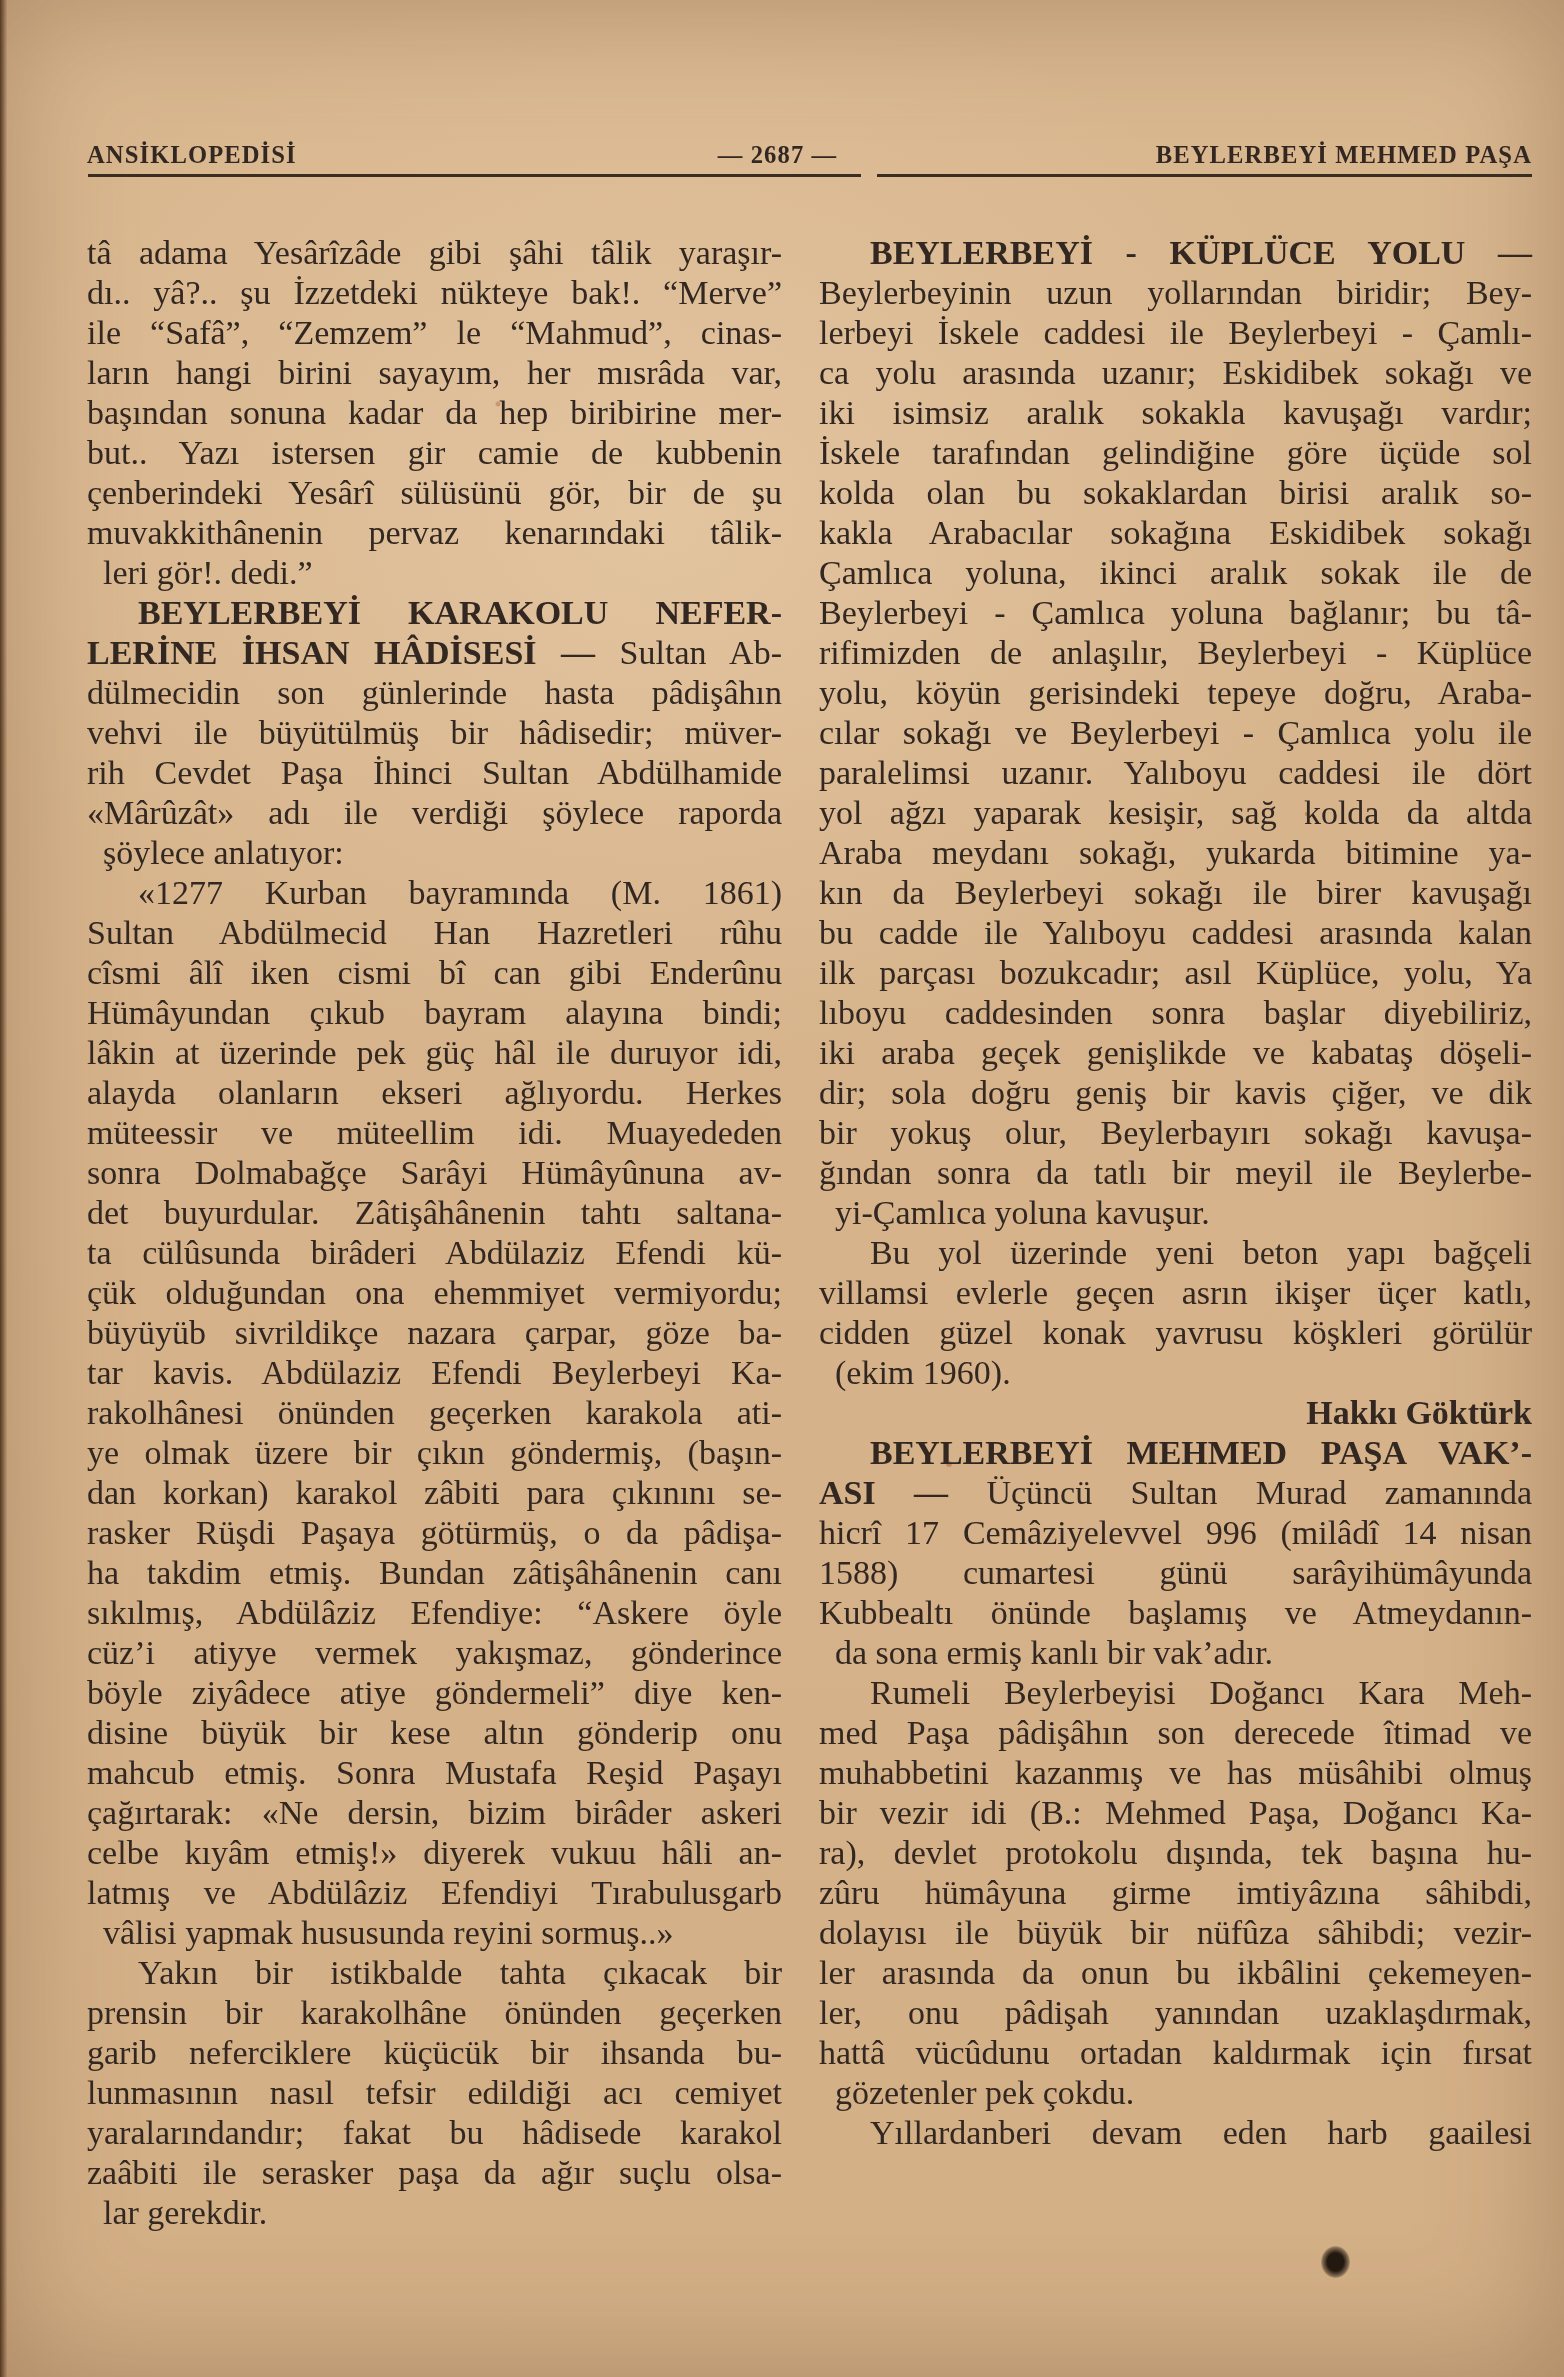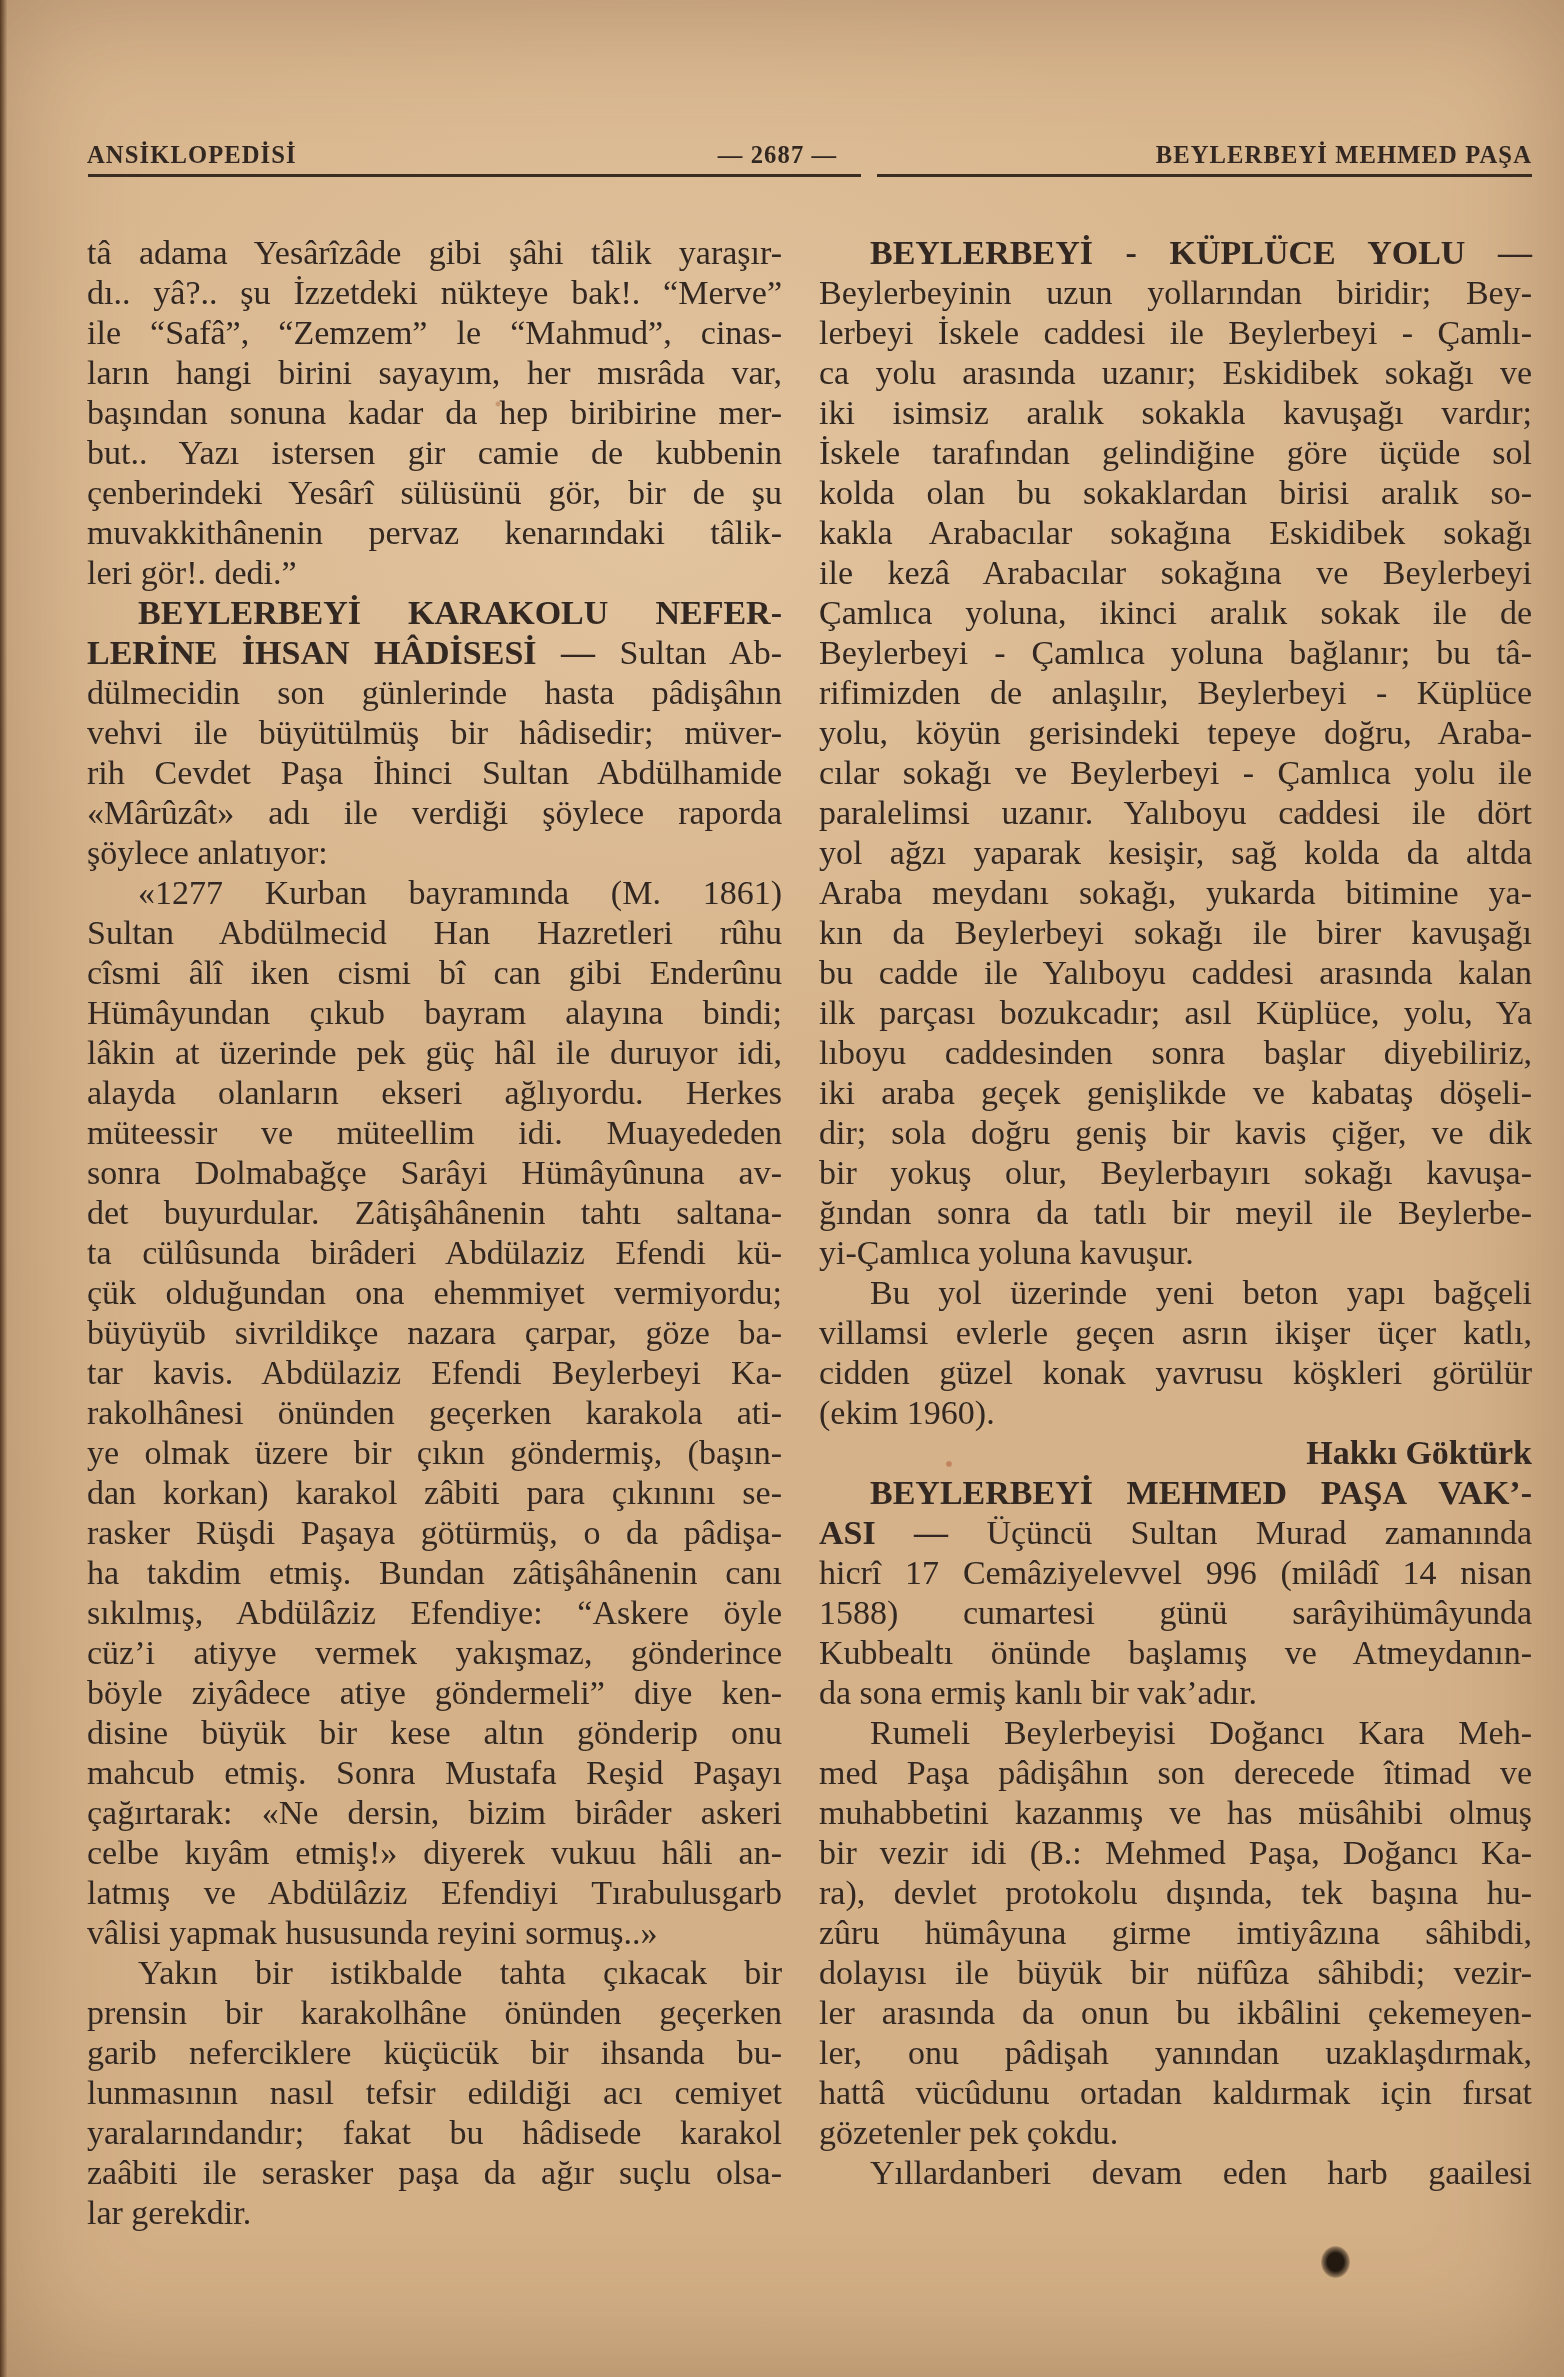--- a/index.html
+++ b/index.html
@@ -49,21 +49,21 @@
     line-height: 40px;
   }
   .col-left  { left: 87px;  width: 695px; }
   .col-right { left: 819px; width: 713px; }
   .para { margin: 0; }
   .para.indent .line:first-child { text-indent: 51px; }
   .line {
     text-align: justify;
     text-align-last: justify;
   }
-  .line.last { text-align-last: left; }
+  .line.last { text-align-last: left; margin-left: 16px; }
   .para.align-right .line { text-align: right; text-align-last: right; }
   .b { font-weight: bold; }
   .ink-blot {
     position: absolute;
     left: 1321px;
     top: 2246px;
     width: 29px;
     height: 32px;
     border-radius: 50%;
     background: radial-gradient(ellipse at center, rgba(26,17,10,0.95) 0 40%, rgba(26,17,10,0.45) 62%, rgba(26,17,10,0) 75%);
@@ -146,21 +146,20 @@
   <section class="col col-right">
       <div class="para indent">
         <div class="line"><span class="b">BEYLERBEYİ - KÜPLÜCE YOLU —</span></div>
         <div class="line"><span>Beylerbeyinin uzun yollarından biridir; Bey-</span></div>
         <div class="line"><span>lerbeyi İskele caddesi ile Beylerbeyi - Çamlı-</span></div>
         <div class="line"><span>ca yolu arasında uzanır; Eskidibek sokağı ve</span></div>
         <div class="line"><span>iki isimsiz aralık sokakla kavuşağı vardır;</span></div>
         <div class="line"><span>İskele tarafından gelindiğine göre üçüde sol</span></div>
         <div class="line"><span>kolda olan bu sokaklardan birisi aralık so-</span></div>
         <div class="line"><span>kakla Arabacılar sokağına Eskidibek sokağı</span></div>
-        <div class="line"><span>ile kezâ Arabacılar sokağına ve Beylerbeyi</span></div>
         <div class="line"><span>Çamlıca yoluna, ikinci aralık sokak ile de</span></div>
         <div class="line"><span>Beylerbeyi - Çamlıca yoluna bağlanır; bu tâ-</span></div>
         <div class="line"><span>rifimizden de anlaşılır, Beylerbeyi - Küplüce</span></div>
         <div class="line"><span>yolu, köyün gerisindeki tepeye doğru, Araba-</span></div>
         <div class="line"><span>cılar sokağı ve Beylerbeyi - Çamlıca yolu ile</span></div>
         <div class="line"><span>paralelimsi uzanır. Yalıboyu caddesi ile dört</span></div>
         <div class="line"><span>yol ağzı yaparak kesişir, sağ kolda da altda</span></div>
         <div class="line"><span>Araba meydanı sokağı, yukarda bitimine ya-</span></div>
         <div class="line"><span>kın da Beylerbeyi sokağı ile birer kavuşağı</span></div>
         <div class="line"><span>bu cadde ile Yalıboyu caddesi arasında kalan</span></div>

